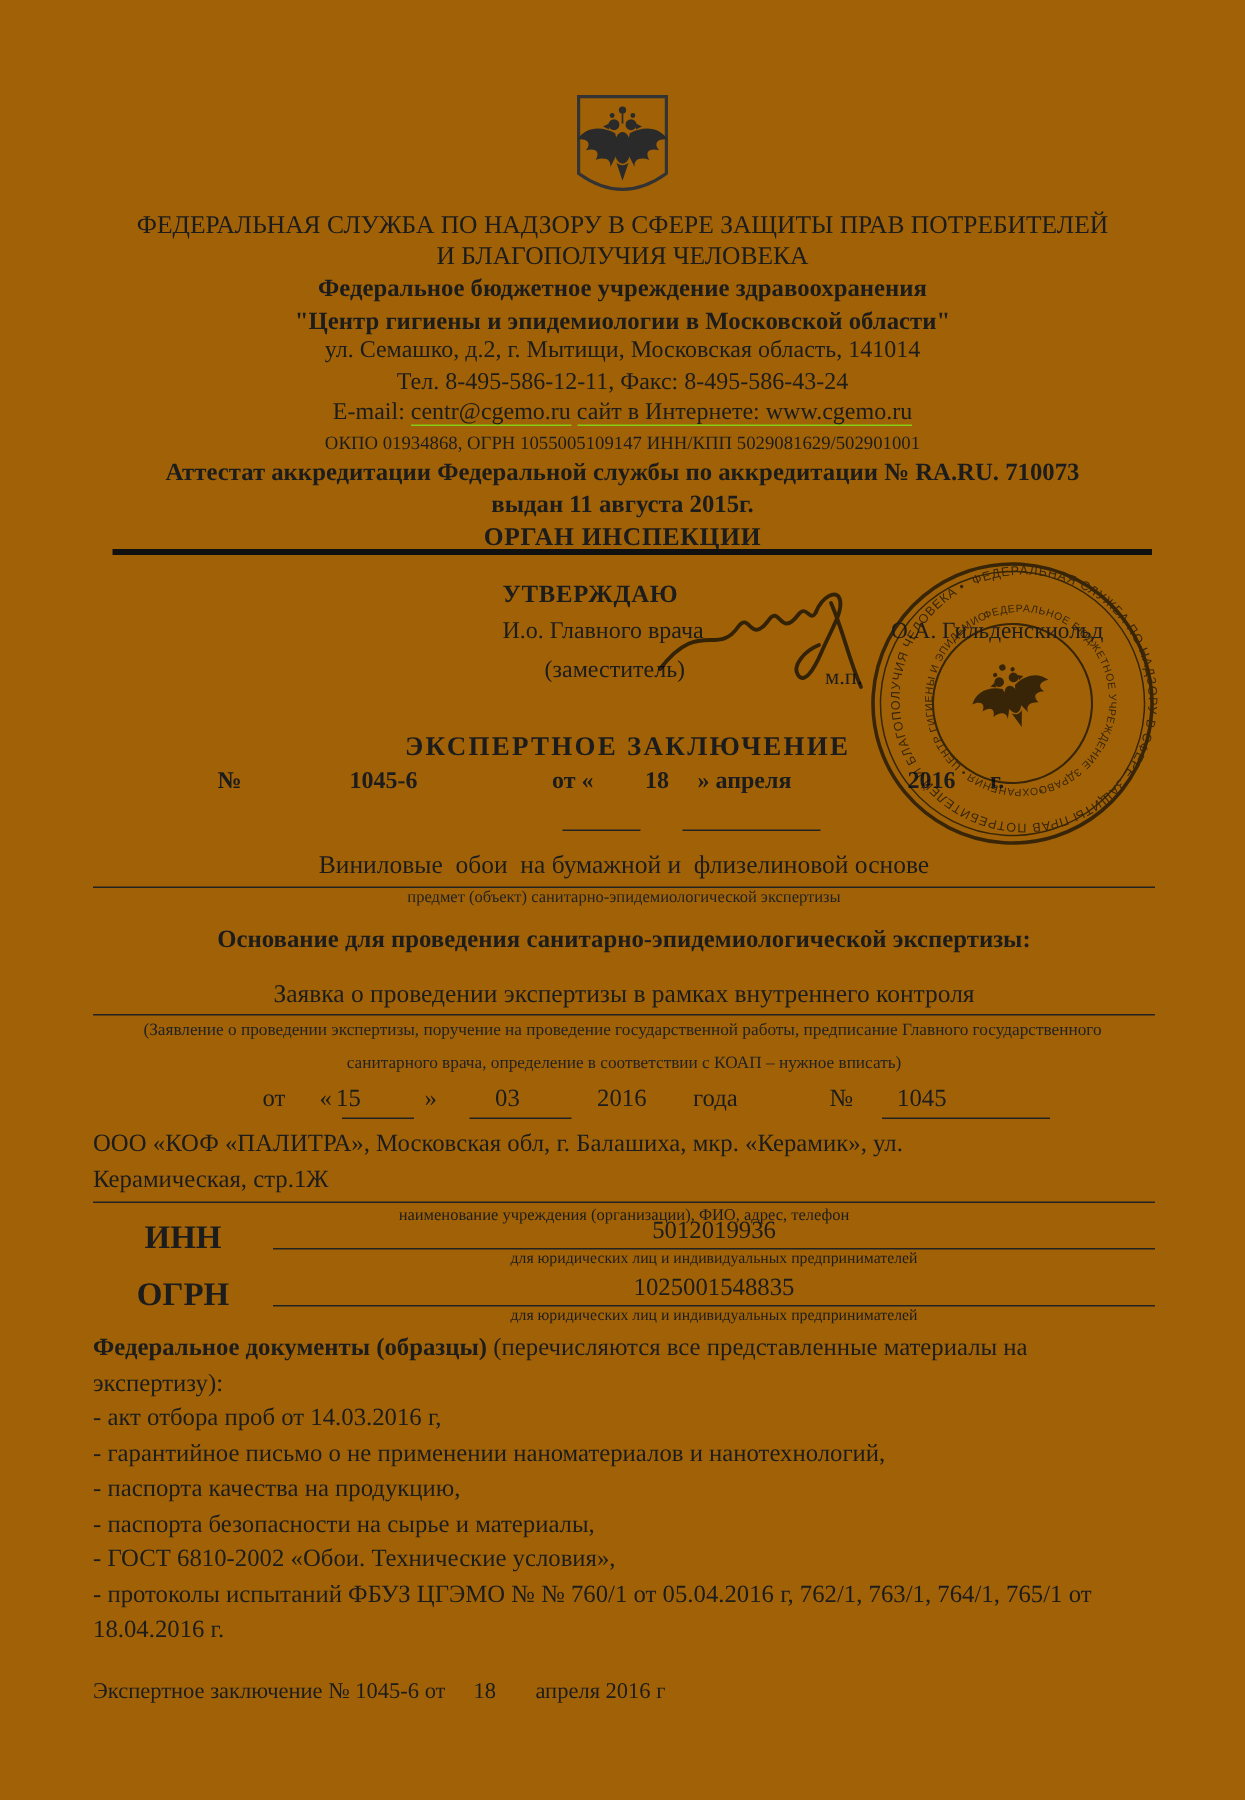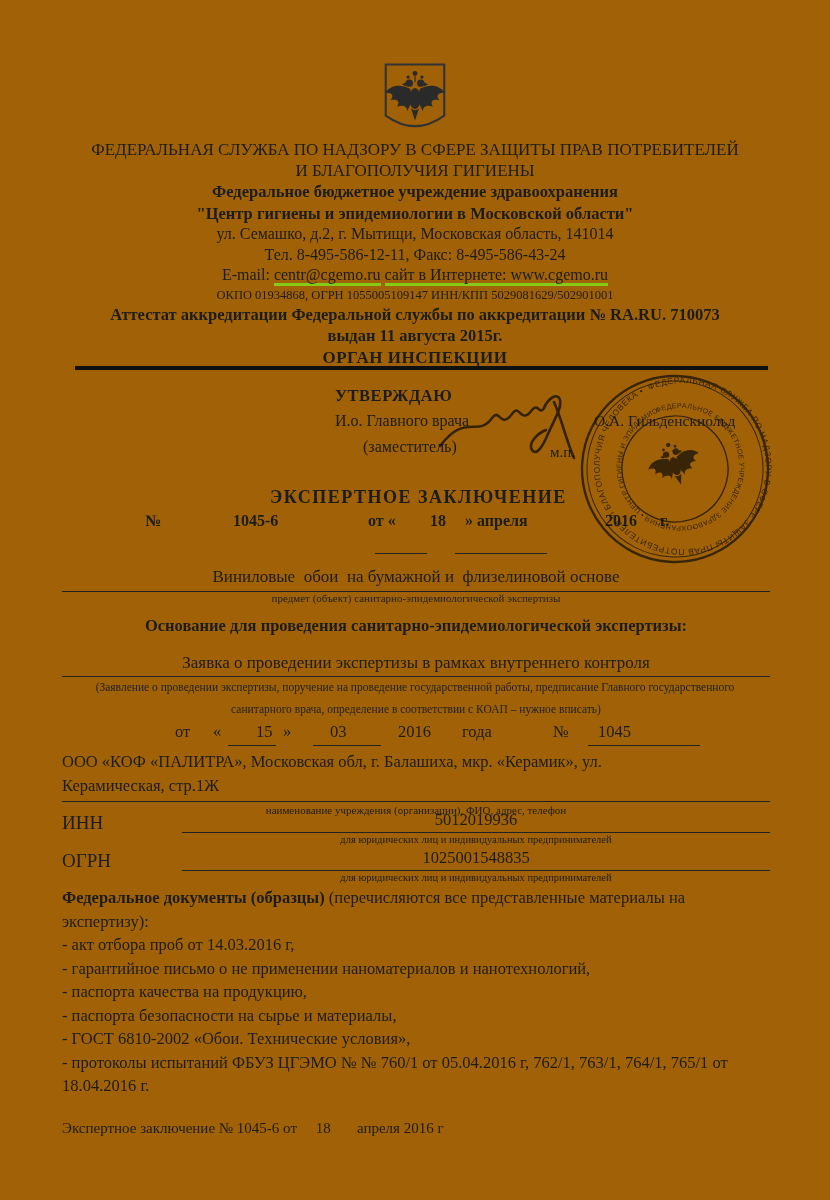--- a/index.html
+++ b/index.html
@@ -11,21 +11,21 @@
   .abs{position:absolute;}
   .ctr{text-align:center;}
   .b{font-weight:bold;}
   
   .emblem{left:373px;top:62px;width:84px;height:78px;}
   .hdr{left:30px;top:140px;width:770px;text-align:center;line-height:20.5px;}
   .hdr .l1{font-size:17px;}
   .hdr .lb{font-size:16.5px;font-weight:bold;line-height:21.5px;}
   .hdr .ln{font-size:16px;line-height:20.5px;}
   .hdr .lsm{font-size:12.5px;line-height:18px;}
-  .hdr .u{border-bottom:3px solid #84cc16;}
+  .hdr .u{border-bottom:1px solid #84cc16;}
   .hdr .inspect{font-size:17px;font-weight:bold;letter-spacing:.5px;padding-top:1px;}
   .rule{left:75px;top:366px;width:693px;height:4px;background:#111;}
   
   .approve-h{left:335px;top:386px;font-size:16.5px;font-weight:bold;letter-spacing:.5px;}
   .appr-line{font-size:16px;}
   .sig-wrap{left:436px;top:390px;width:168px;height:80px;mix-blend-mode:multiply;}
   .mp{left:550px;top:444px;font-size:15px;}
   .appr-name{left:594px;top:412px;font-size:15.5px;z-index:3;}
   .stamp{left:578px;top:372px;width:194px;height:194px;mix-blend-mode:multiply;opacity:.92;z-index:2;}
   
@@ -43,21 +43,21 @@
   .basis-v{left:62px;top:653px;width:708px;text-align:center;font-size:17px;
     border-bottom:1.5px solid #222;padding-bottom:3px;}
   .basis-cap1{left:40px;top:681px;width:750px;font-size:11.5px;}
   .basis-cap2{left:62px;top:703px;width:708px;font-size:11.5px;}
   .daterow{left:0;top:722px;width:830px;height:24px;font-size:16.5px;}
   .daterow span{position:absolute;}
   
   .applicant{left:62px;top:750px;width:708px;font-size:16.5px;line-height:24px;}
   .u-cap{border-top:1.5px solid #222;text-align:center;font-size:11px;line-height:14px;padding-top:1px;margin-top:3px;}
   .field{left:62px;width:708px;display:flex;align-items:flex-start;}
-  .field .flabel{font-size:19px;font-weight:normal;width:120px;flex:0 0 120px;padding-top:2px;}
+  .field .flabel{font-size:22px;font-weight:bold;width:120px;flex:0 0 120px;padding-top:2px;text-align:center;}
   .field .fval{flex:1;}
   .field .v{text-align:center;font-size:16.5px;border-bottom:1.5px solid #222;padding-bottom:2px;}
   .field .fcap{text-align:center;font-size:10.5px;padding-top:1px;}
   .inn-row{top:810px;}
   .ogrn-row{top:848px;}
   
   .docs{left:62px;top:886px;width:712px;font-size:16.5px;line-height:23.5px;}
   .docs .item{white-space:normal;}
   
   .footer{left:62px;top:1120px;font-size:15px;white-space:pre;}
@@ -83,21 +83,21 @@
         <path d="M50 17 v8" stroke="#2a2a2a" stroke-width="1.4"></path>
         <path d="M44 33 C31 26 19 29 13 38 C21 37 25 41 20 47 C28 45 32 48 28 55 C36 52 41 55 40 61 L47 47 Z"></path>
         <path d="M56 33 C69 26 81 29 87 38 C79 37 75 41 80 47 C72 45 68 48 72 55 C64 52 59 55 60 61 L53 47 Z"></path>
         <path d="M45 57 L50 72 L55 57 C52 60 48 60 45 57 Z"></path>
       </g>
     </svg>
   </div>
 
   <div class="abs hdr">
     <div class="l1">ФЕДЕРАЛЬНАЯ СЛУЖБА ПО НАДЗОРУ В СФЕРЕ ЗАЩИТЫ ПРАВ ПОТРЕБИТЕЛЕЙ</div>
-    <div class="l1">И БЛАГОПОЛУЧИЯ ГИГИЕНЫ</div>
+    <div class="l1">И БЛАГОПОЛУЧИЯ ЧЕЛОВЕКА</div>
     <div class="lb">Федеральное бюджетное учреждение здравоохранения</div>
     <div class="lb">"Центр гигиены и эпидемиологии в Московской области"</div>
     <div class="ln">ул. Семашко, д.2, г. Мытищи, Московская область, 141014</div>
     <div class="ln">Тел. 8-495-586-12-11, Факс: 8-495-586-43-24</div>
     <div class="ln"><span>E-mail: </span><span class="u">centr@cgemo.ru</span><span> </span><span class="u"> сайт в Интернете: </span><span class="u">www.cgemo.ru</span></div>
     <div class="lsm">ОКПО 01934868, ОГРН 1055005109147 ИНН/КПП 5029081629/502901001</div>
     <div class="lb">Аттестат аккредитации Федеральной службы по аккредитации № RA.RU. 710073</div>
     <div class="lb">выдан 11 августа 2015г.</div>
     <div class="inspect">ОРГАН ИНСПЕКЦИИ</div>
   </div>
@@ -170,21 +170,21 @@
   <div class="abs cap ctr subject-cap">предмет (объект) санитарно-эпидемиологической экспертизы</div>
 
   <div class="abs basis-h ctr">Основание для проведения санитарно-эпидемиологической экспертизы:</div>
   <div class="abs basis-v">Заявка  о проведении  экспертизы в рамках внутреннего контроля</div>
   <div class="abs cap ctr basis-cap1">(Заявление о проведении экспертизы, поручение на проведение государственной работы, предписание Главного государственного</div>
   <div class="abs cap ctr basis-cap2">санитарного врача, определение в соответствии с КОАП – нужное вписать)</div>
 
   <div class="abs daterow">
     <span style="left:175px;">от</span>
     <span style="left:213px;">«</span>
-    <span style="left:256px;">15</span>
+    <span style="left:224px;">15</span>
     <span style="left:283px;">»</span>
     <span style="left:330px;">03</span>
     <span style="left:398px;">2016</span>
     <span style="left:462px;">года</span>
     <span style="left:553px;">№</span>
     <span style="left:598px;">1045</span>
   </div>
   <div class="abs blank-line" style="left:228px;top:744px;width:48px;"></div>
   <div class="abs blank-line" style="left:313px;top:744px;width:68px;"></div>
   <div class="abs blank-line" style="left:588px;top:744px;width:112px;"></div>

